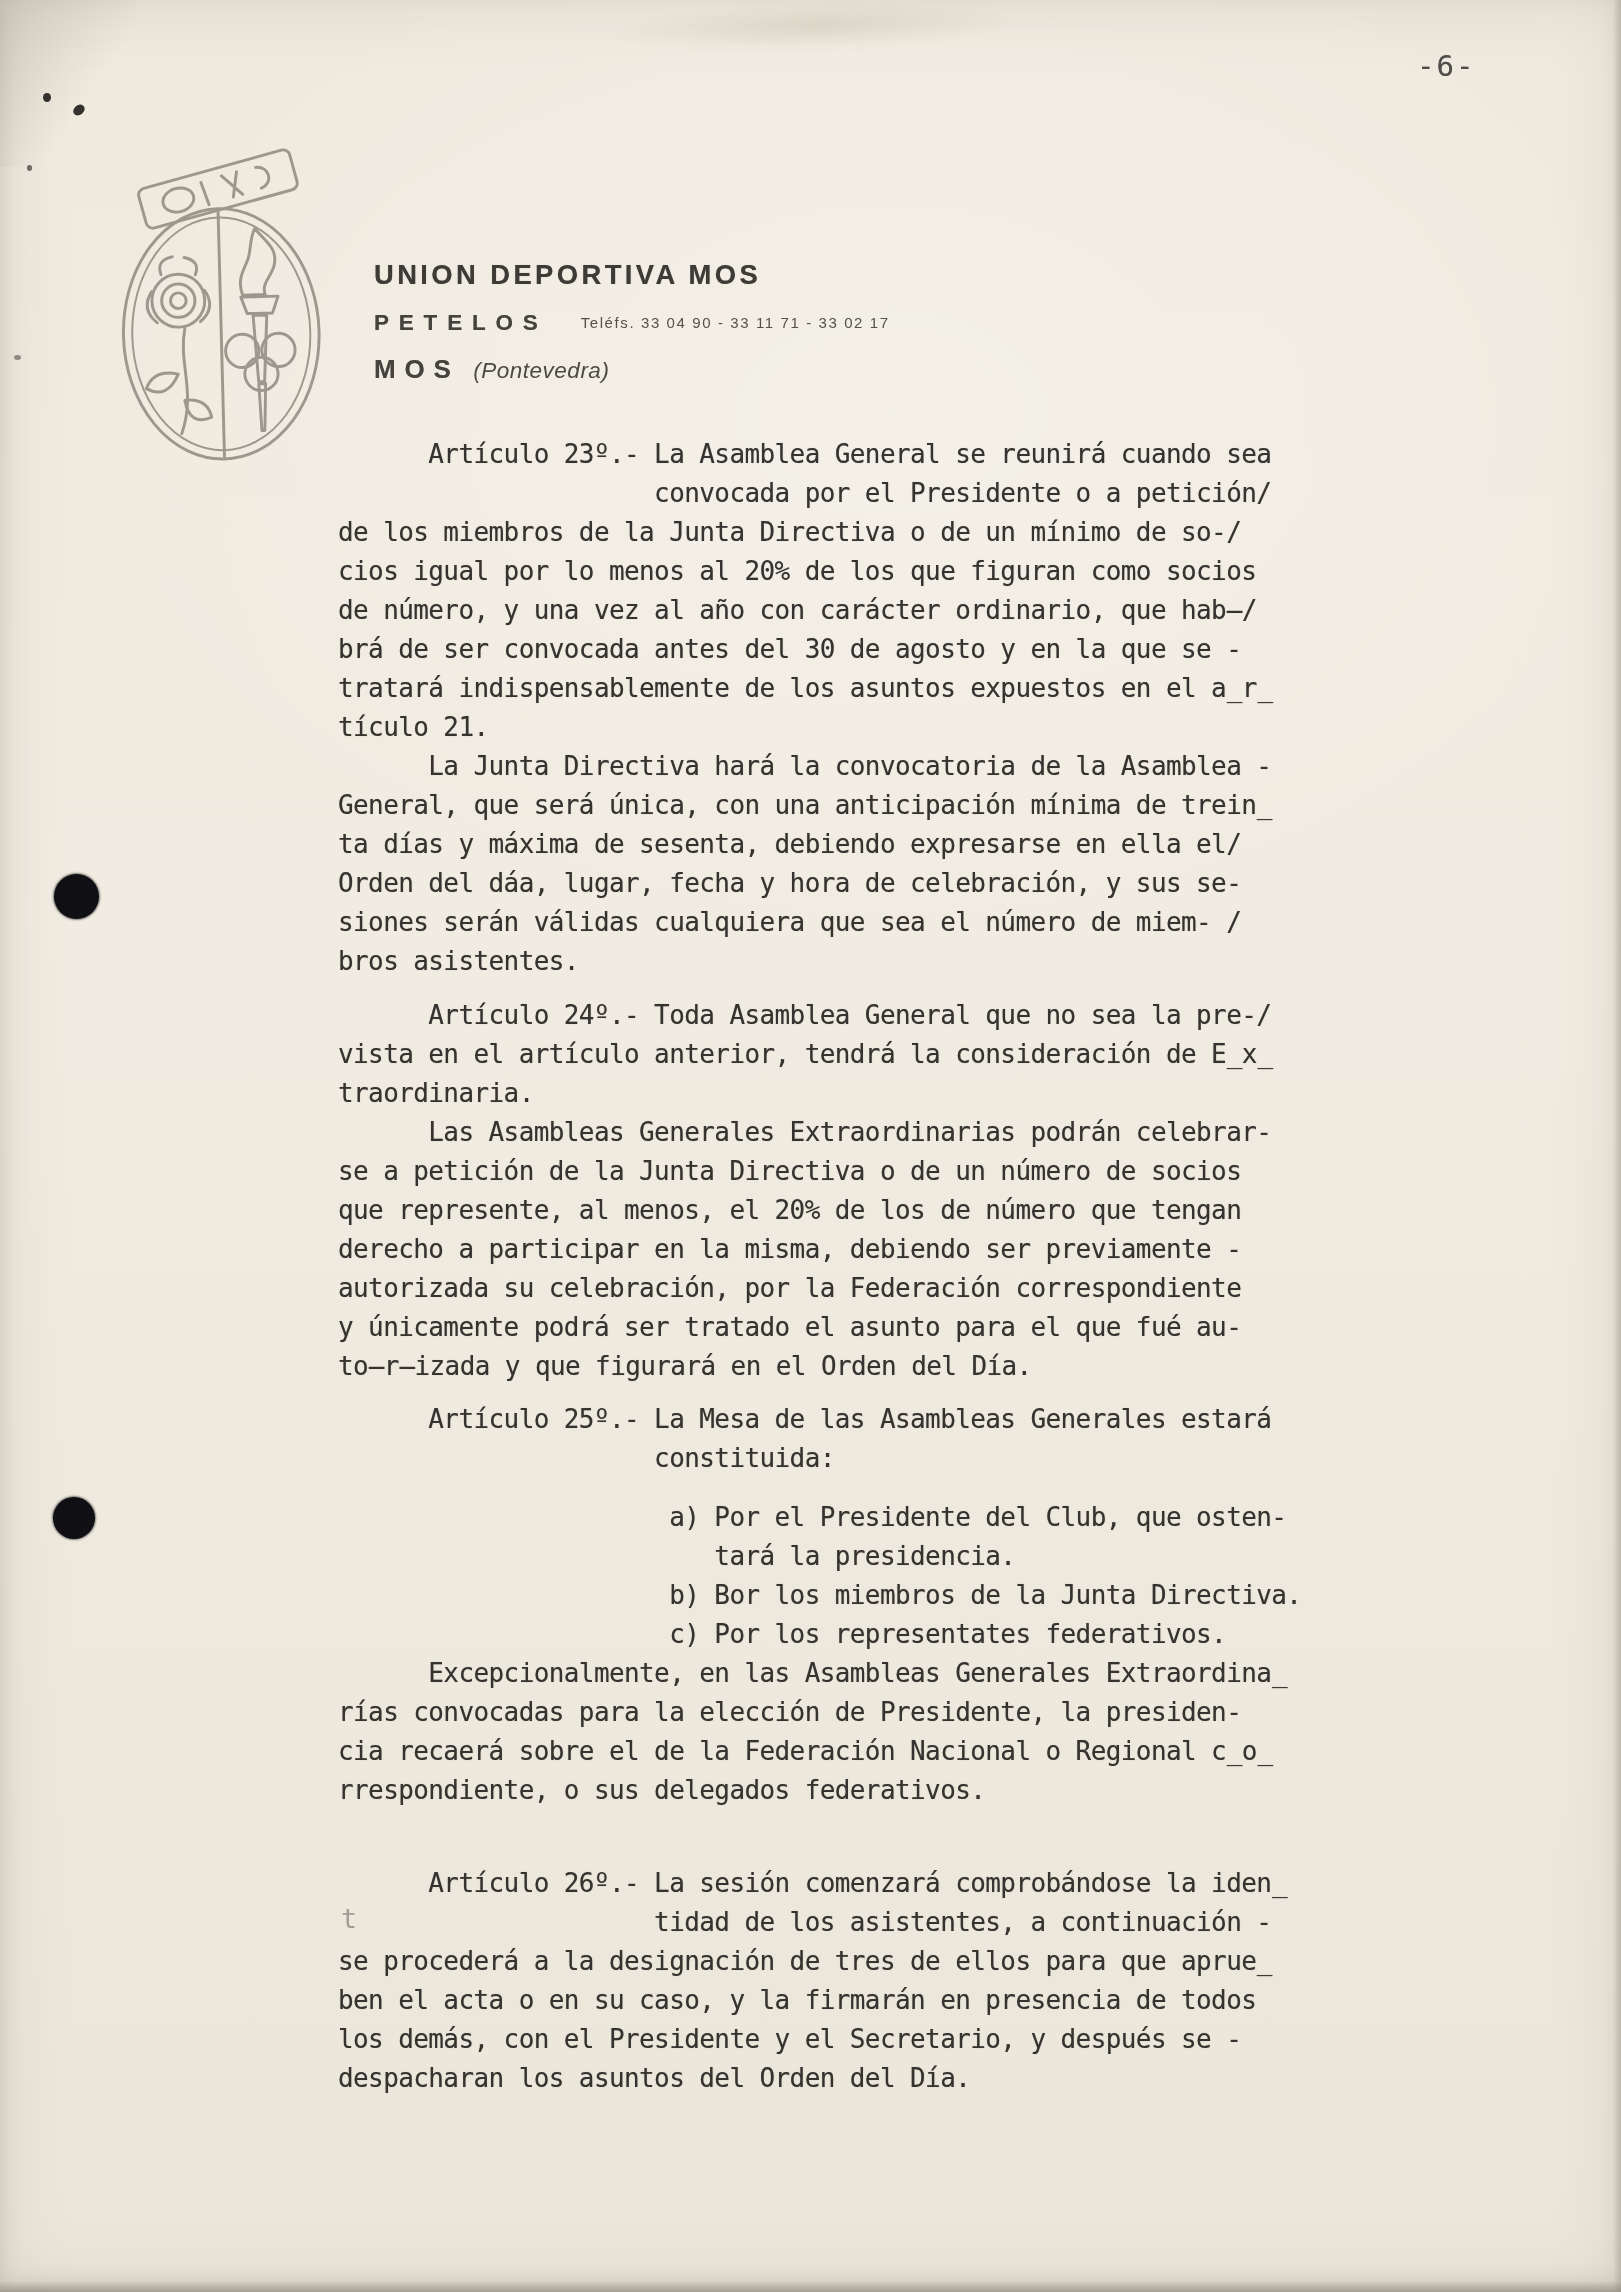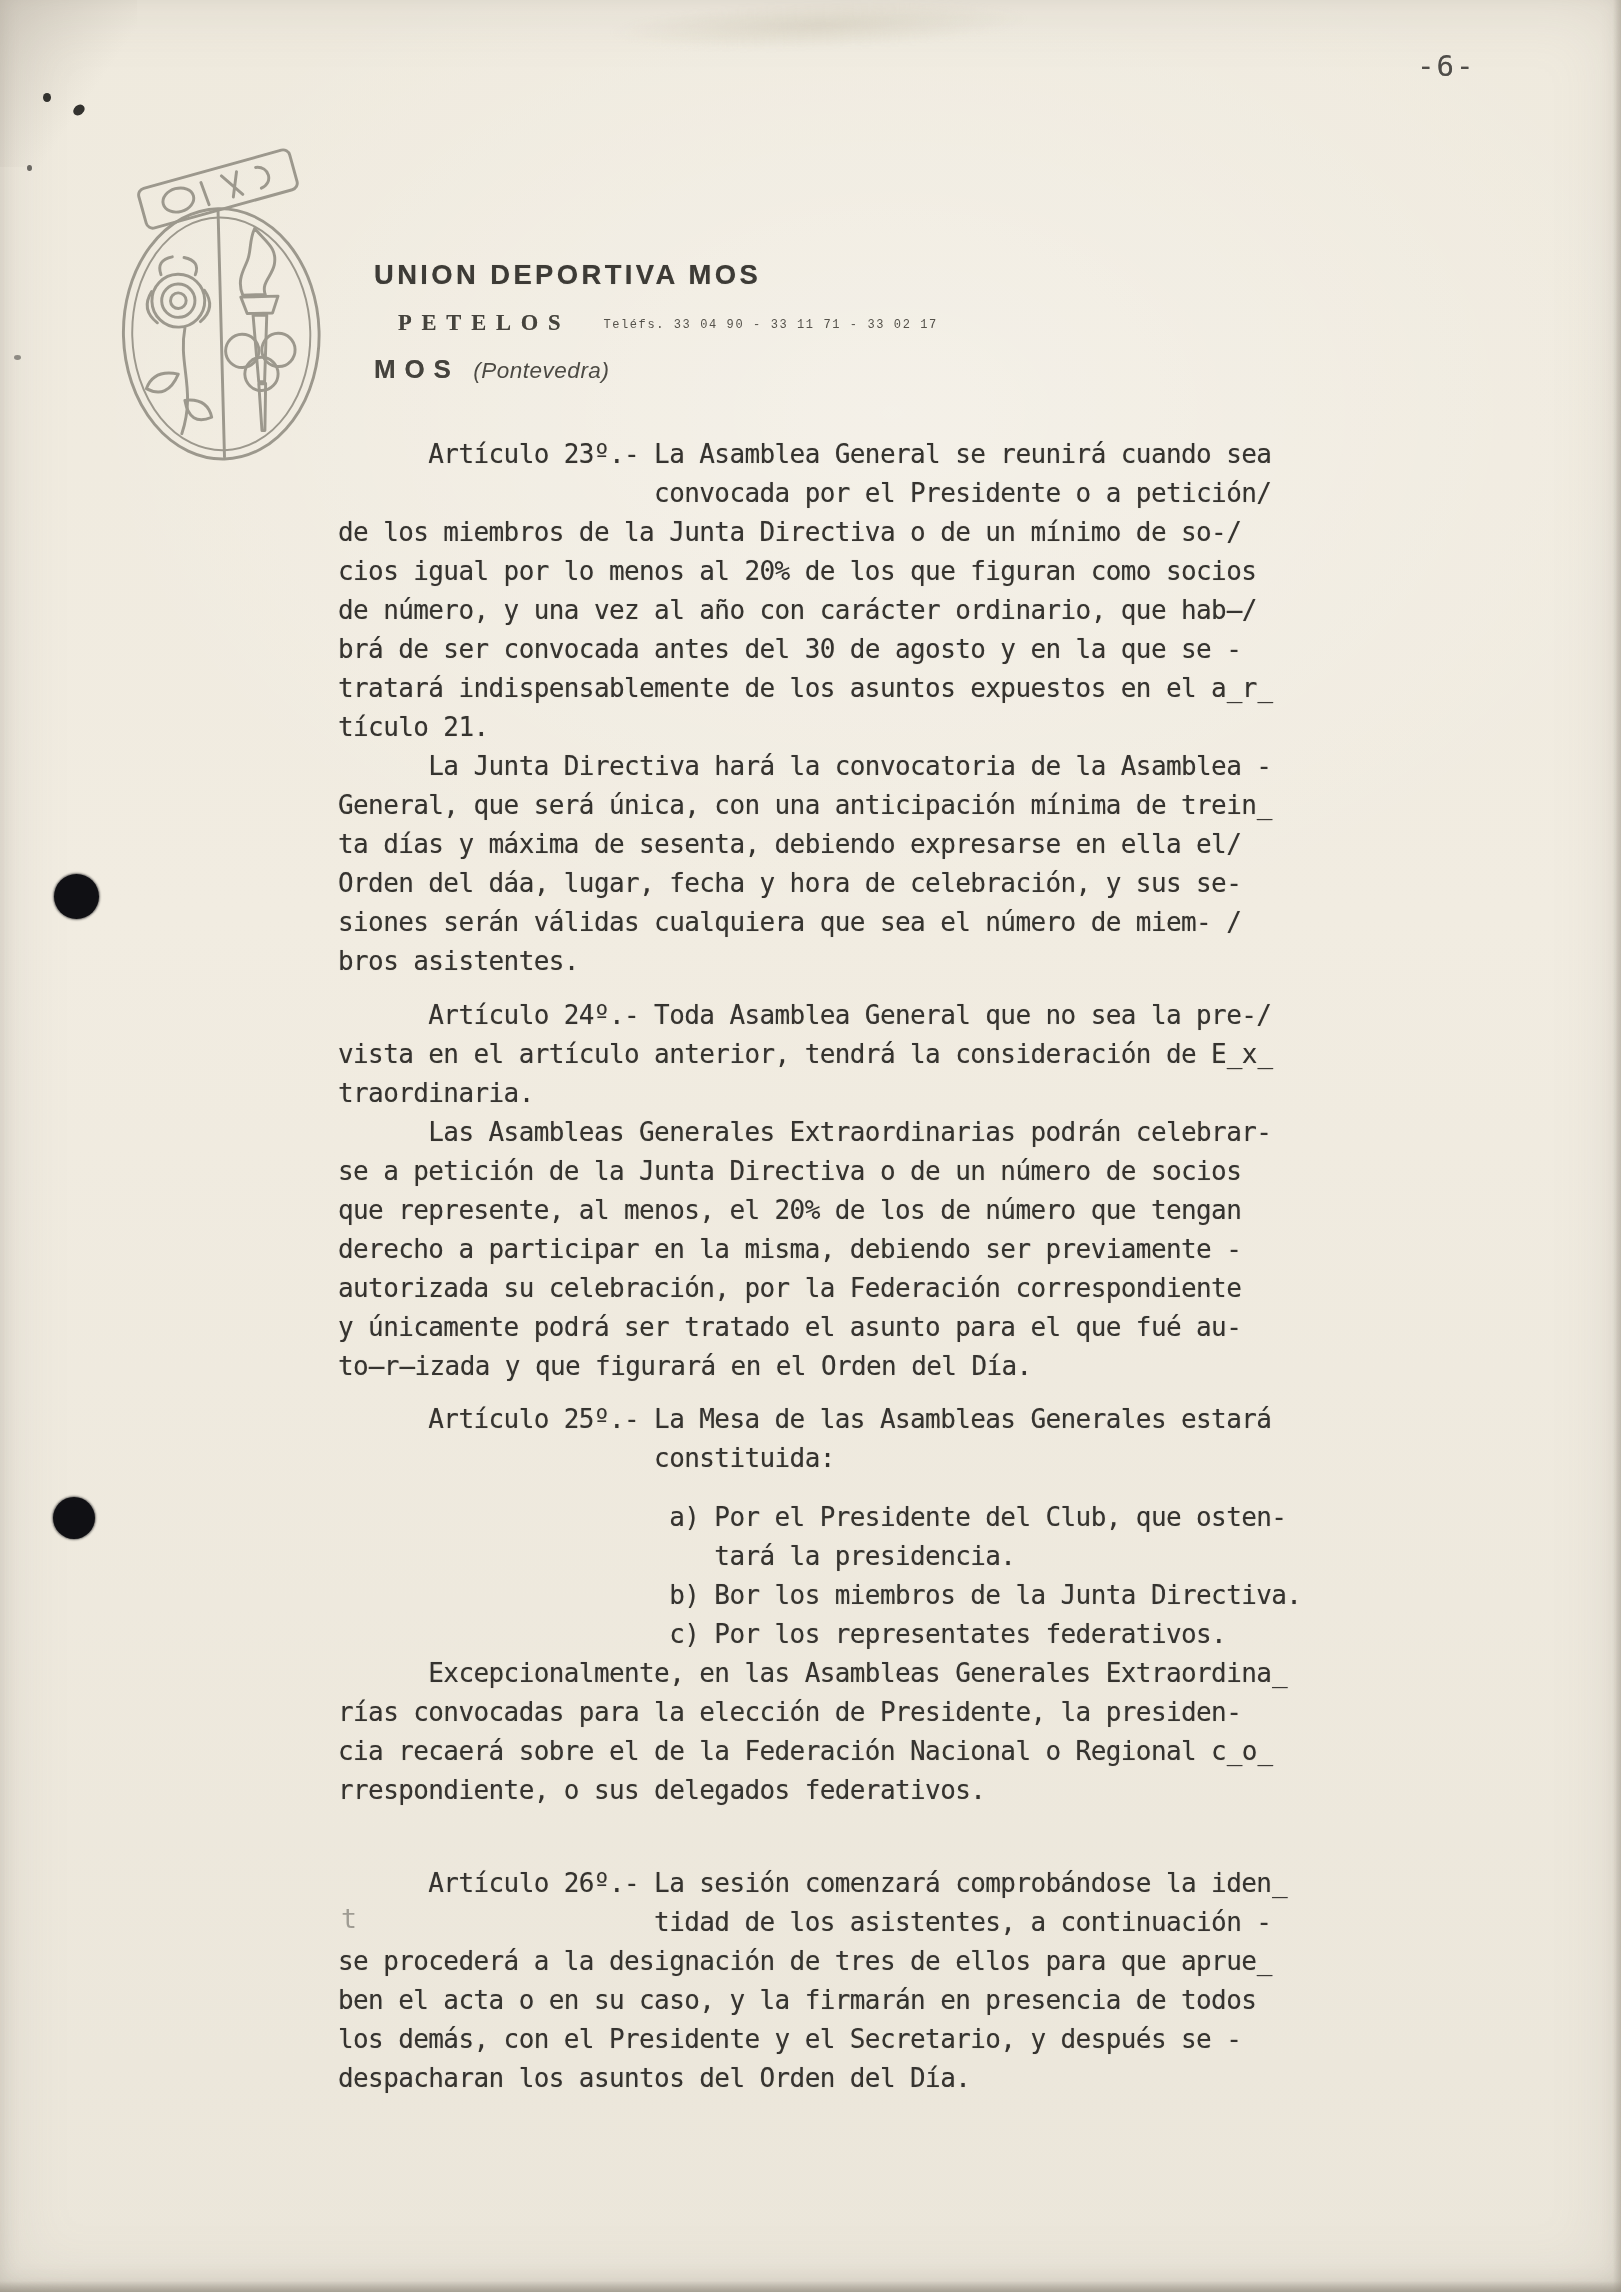--- a/index.html
+++ b/index.html
@@ -40,28 +40,27 @@
   .letterhead { position:absolute; left:374px; top:259px; width:745px; color:var(--lh-ink,#494741); }
   .lh-org {
     position:absolute; left:0; top:0;
     font-family:"Liberation Sans", sans-serif; font-weight:bold;
     font-size:27.4px; letter-spacing:3.4px; color:#3d3b36;
     text-shadow:0 0 0.7px rgba(61,59,54,.6);
     text-align:right;
   }
   .lh-line2 { position:absolute; left:0; top:51px; white-space:nowrap; }
   .lh-locality {
-    font-family:Liberation Serif, serif; font-weight:bold;
+    font-family:Liberation Sans, sans-serif; font-weight:bold;
     font-size:22.5px; letter-spacing:9.8px; color:#45433d;
     text-shadow:0 0 0.6px rgba(69,67,61,.55);
-    margin-left:24px;
   }
   .lh-phones {
-    font-family:Liberation Mono, monospace;
-    font-size:12px; letter-spacing:1.6px; color:#55524b;
+    font-family:Liberation Sans, sans-serif;
+    font-size:15px; letter-spacing:1.6px; color:#55524b;
     margin-left:33px; position:relative; top:-2px;
   }
   .lh-line3 { position:absolute; left:0; top:95px; white-space:nowrap; }
   .lh-town {
     font-family:"Liberation Sans", sans-serif; font-weight:bold;
     font-size:26px; letter-spacing:8.8px; color:#45433d;
     text-shadow:0 0 0.6px rgba(69,67,61,.55);
   }
   .lh-province {
     font-family:"Liberation Sans", sans-serif;

